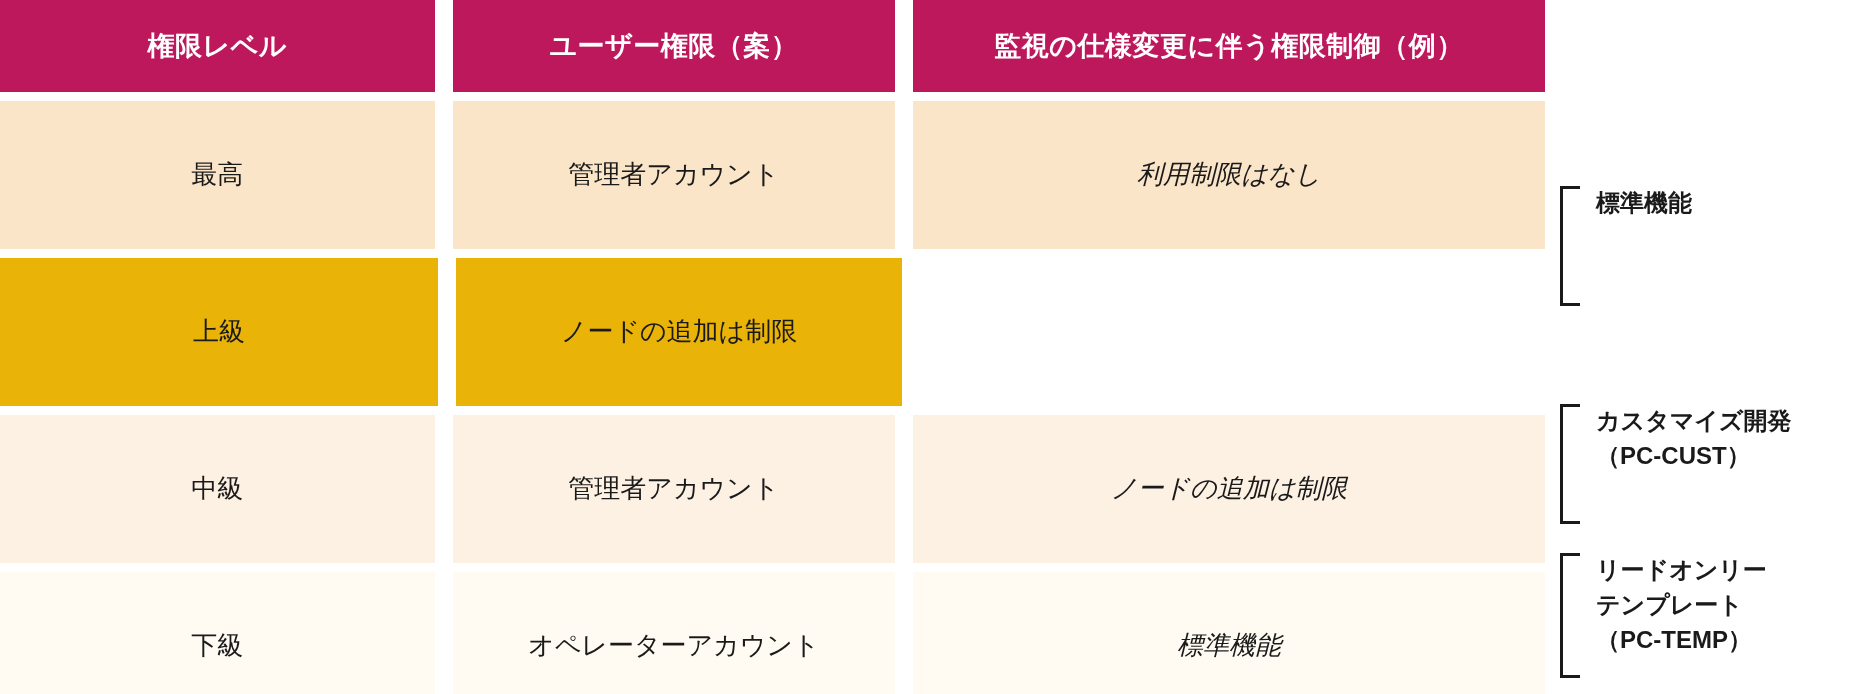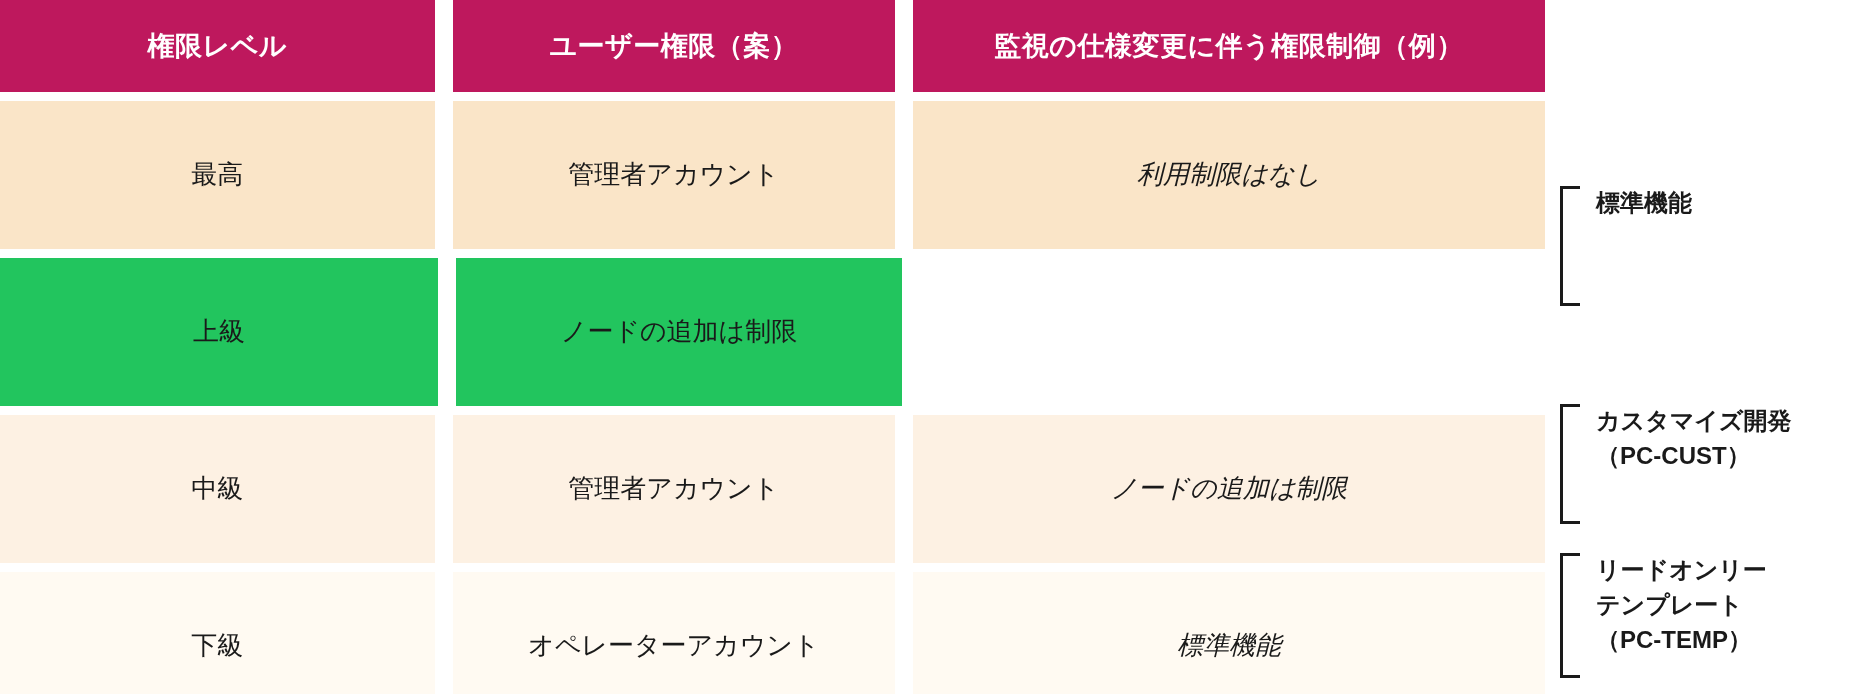--- a/index.html
+++ b/index.html
@@ -59,21 +59,21 @@
   }
 
   .body-row .cell {
     height: 148px;
     font-size: 26px;
     font-weight: 400;
     color: #1a1a1a;
   }
 
   .lvl-0 .cell { background: #fae5c8; }
-  .lvl-1 .cell { background: #22c55e; text-align: right; }
+  .lvl-1 .cell { background: #eab308; text-align: right; }
   .lvl-2 .cell { background: #fdf1e3; }
   .lvl-3 .cell { background: #fffaf2; }
 
   .cell .multi {
     display: block;
     font-style: italic;
   }
   .cell .multi span {
     display: block;
   }

